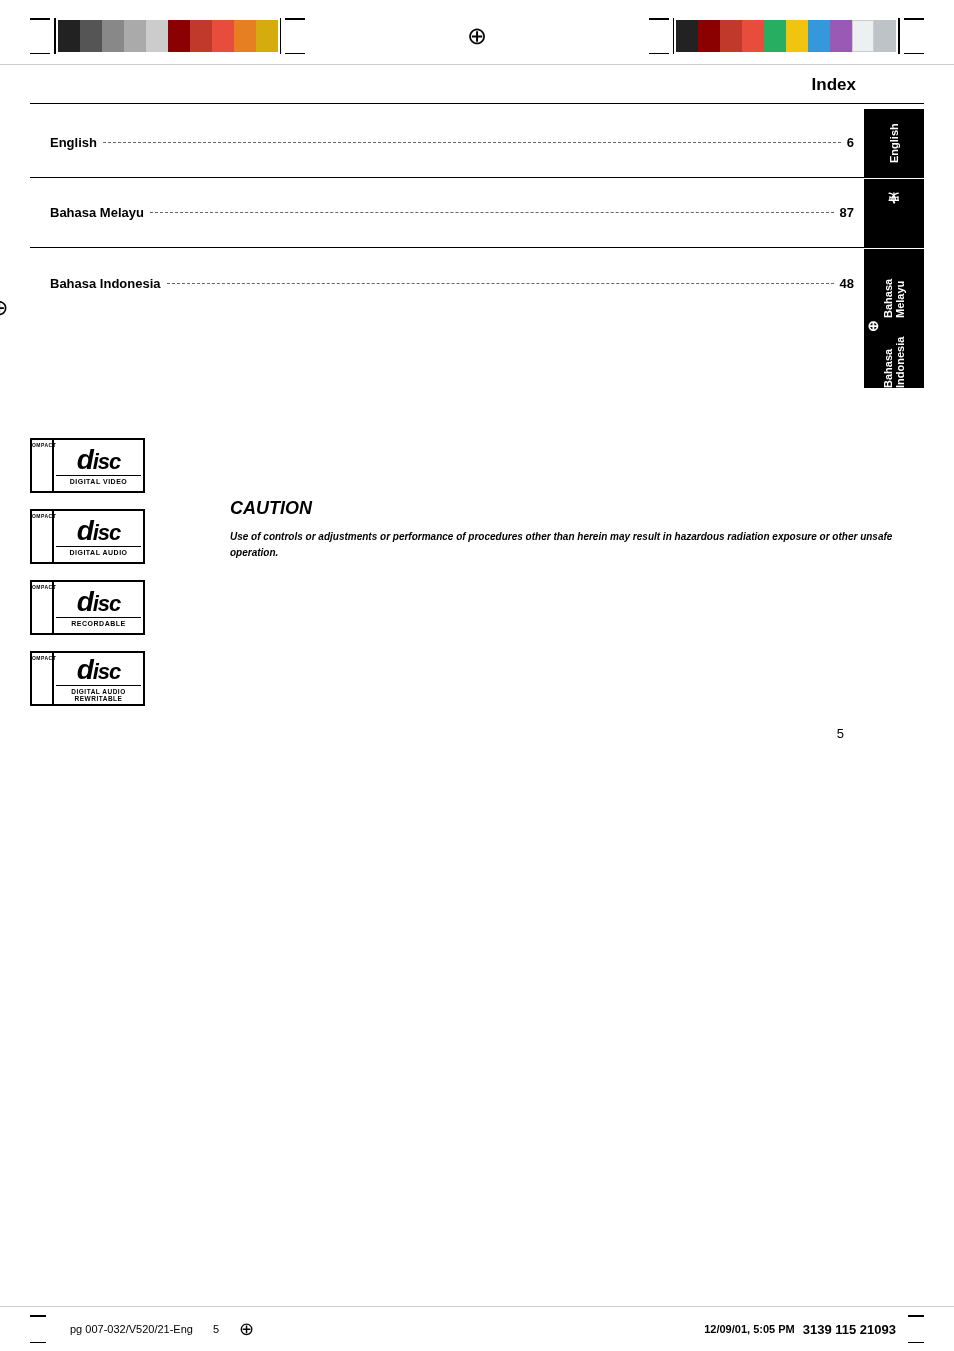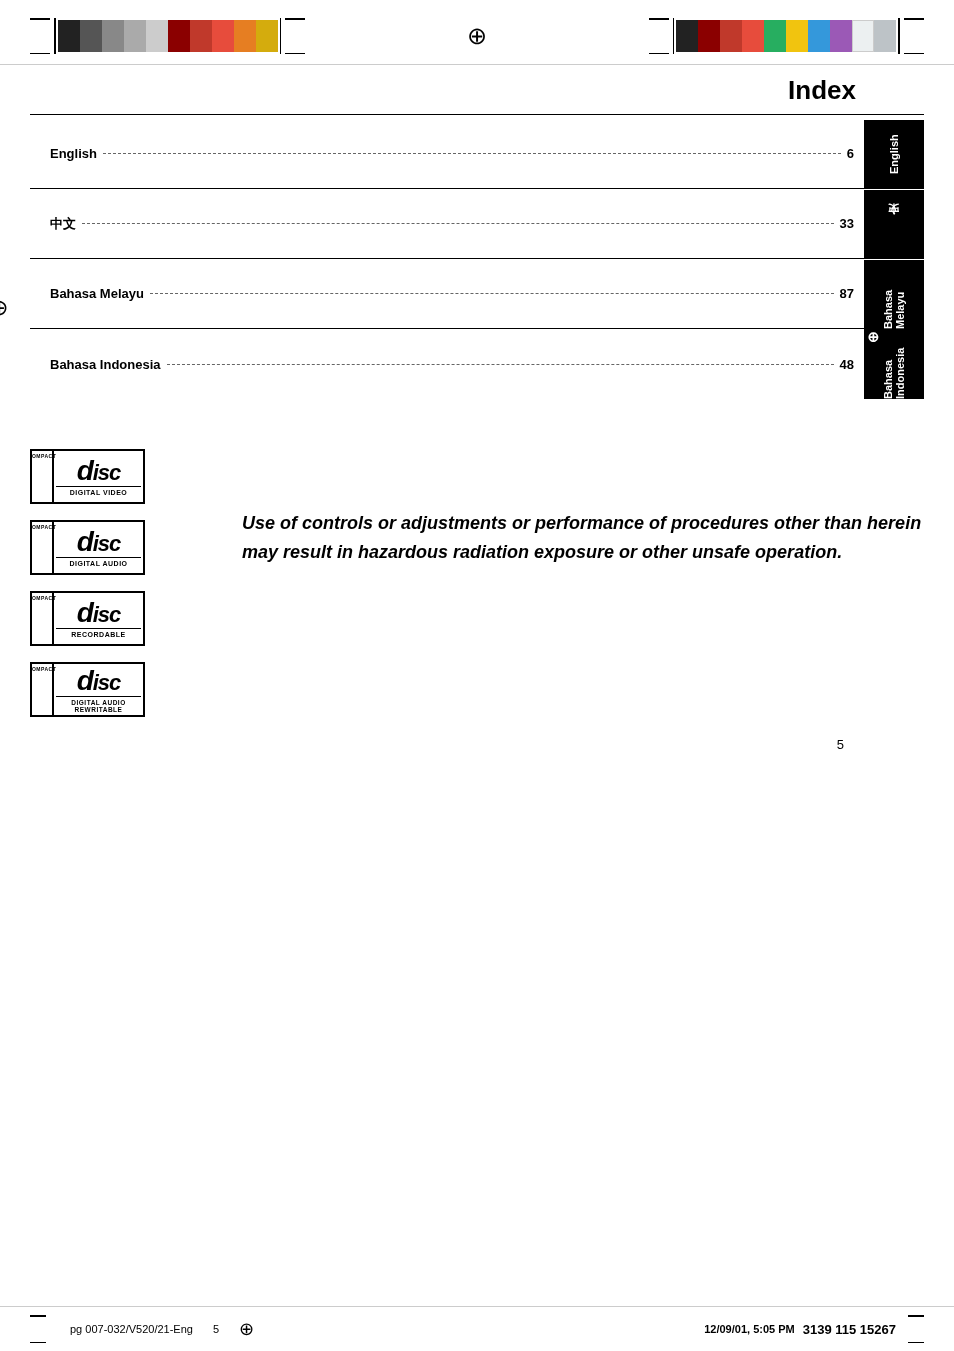--- a/index.html
+++ b/index.html
@@ -67,21 +67,21 @@
       font-weight: bold;
       white-space: nowrap;
     }
 
     
     .logos-section {
       display: flex;
       flex-direction: row;
       align-items: flex-start;
       margin-top: 40px;
-      gap: 12px;
+      gap: 0;
     }
     .logos-left {
       display: flex;
       flex-direction: column;
       gap: 16px;
       width: 160px;
     }
     .disc-logo {
       display: flex;
       flex-direction: column;
@@ -146,21 +146,21 @@
       flex: 1;
       padding-top: 60px;
     }
     .caution-title {
       font-size: 18px;
       font-weight: bold;
       font-style: italic;
       margin-bottom: 10px;
     }
     .caution-text {
-      font-size: 18px;
+      font-size: 10px;
       font-style: italic;
       font-weight: bold;
       line-height: 1.6;
     }
 
     
     .page-number-center {
       text-align: right;
       font-size: 13px;
       margin-top: 20px;
@@ -229,44 +229,37 @@
     <div style="display:flex;flex-direction:column;justify-content:space-between;height:36px;margin-left:4px;">
       <div style="width:20px;height:1.5px;background:#000;"></div>
       <div style="width:20px;height:1.5px;background:#000;"></div>
     </div>
   </div>
 </div>
 
 <div class="page-content" style="position:relative;margin-top:10px;">
 
   <div style="display:flex;align-items:flex-end;justify-content:flex-end;margin-right:68px;margin-bottom:4px;">
-    <h1 style="font-size:26px;font-weight:bold;">Index</h1>
+    <h1 style="font-size:17px;font-weight:bold;">Index</h1>
   </div>
 
   <hr class="section-divider">
 
   <div style="display:flex;position:relative;">
 
     <div style="flex:1;">
 
       <div class="index-row">
         <div class="index-row-content">
           <span class="index-row-text">English</span>
           <div class="index-row-dots"></div>
           <span class="index-row-page">6</span>
         </div>
       </div>
 
-      <div class="index-row">
-        <div class="index-row-content">
-          <span class="index-row-text">中文</span>
-          <div class="index-row-dots"></div>
-          <span class="index-row-page">33</span>
-        </div>
-      </div>
 
       <div class="index-row">
         <div class="index-row-content">
           <span class="index-row-text">Bahasa Melayu</span>
           <div class="index-row-dots"></div>
           <span class="index-row-page">87</span>
         </div>
       </div>
 
       <div class="index-row" style="border-bottom:none;">
@@ -353,20 +346,21 @@
               <span class="d-letter" style="font-size:28px;font-weight:900;font-style:italic;">d</span><span style="font-size:22px;font-weight:900;font-style:italic;">isc</span>
             </div>
             <div class="disc-subtitle" style="font-size:6.5px;text-align:center;font-weight:bold;border-top:1px solid #000;padding-top:2px;width:100%;">DIGITAL AUDIO<br>ReWritable</div>
           </div>
         </div>
       </div>
 
     </div>
 
     <div class="caution-section">
+      <div class="caution-title">CAUTION</div>
       <p class="caution-text">Use of controls or adjustments or performance of procedures other than herein may result in hazardous radiation exposure or other unsafe operation.</p>
     </div>
   </div>
 
   <div class="page-number-center">
     <span>5</span>
   </div>
 
 </div>
 
@@ -375,19 +369,19 @@
     <div style="display:flex;flex-direction:column;justify-content:space-between;height:28px;margin-right:4px;">
       <div style="width:16px;height:1.5px;background:#000;"></div>
       <div style="width:16px;height:1.5px;background:#000;"></div>
     </div>
     <span>pg 007-032/V520/21-Eng</span>
     <span>5</span>
     <span style="font-size:18px;">⊕</span>
   </div>
   <div style="display:flex;align-items:center;gap:8px;font-weight:bold;">
     <span>12/09/01, 5:05 PM</span>
-    <span style="font-weight:bold;font-size:13px;">3139 115 15267</span>
+    <span style="font-weight:bold;font-size:13px;">3139 115 21093</span>
     <div style="display:flex;flex-direction:column;justify-content:space-between;height:28px;margin-left:4px;">
       <div style="width:16px;height:1.5px;background:#000;"></div>
       <div style="width:16px;height:1.5px;background:#000;"></div>
     </div>
   </div>
 </div>
 
 </body></html>

